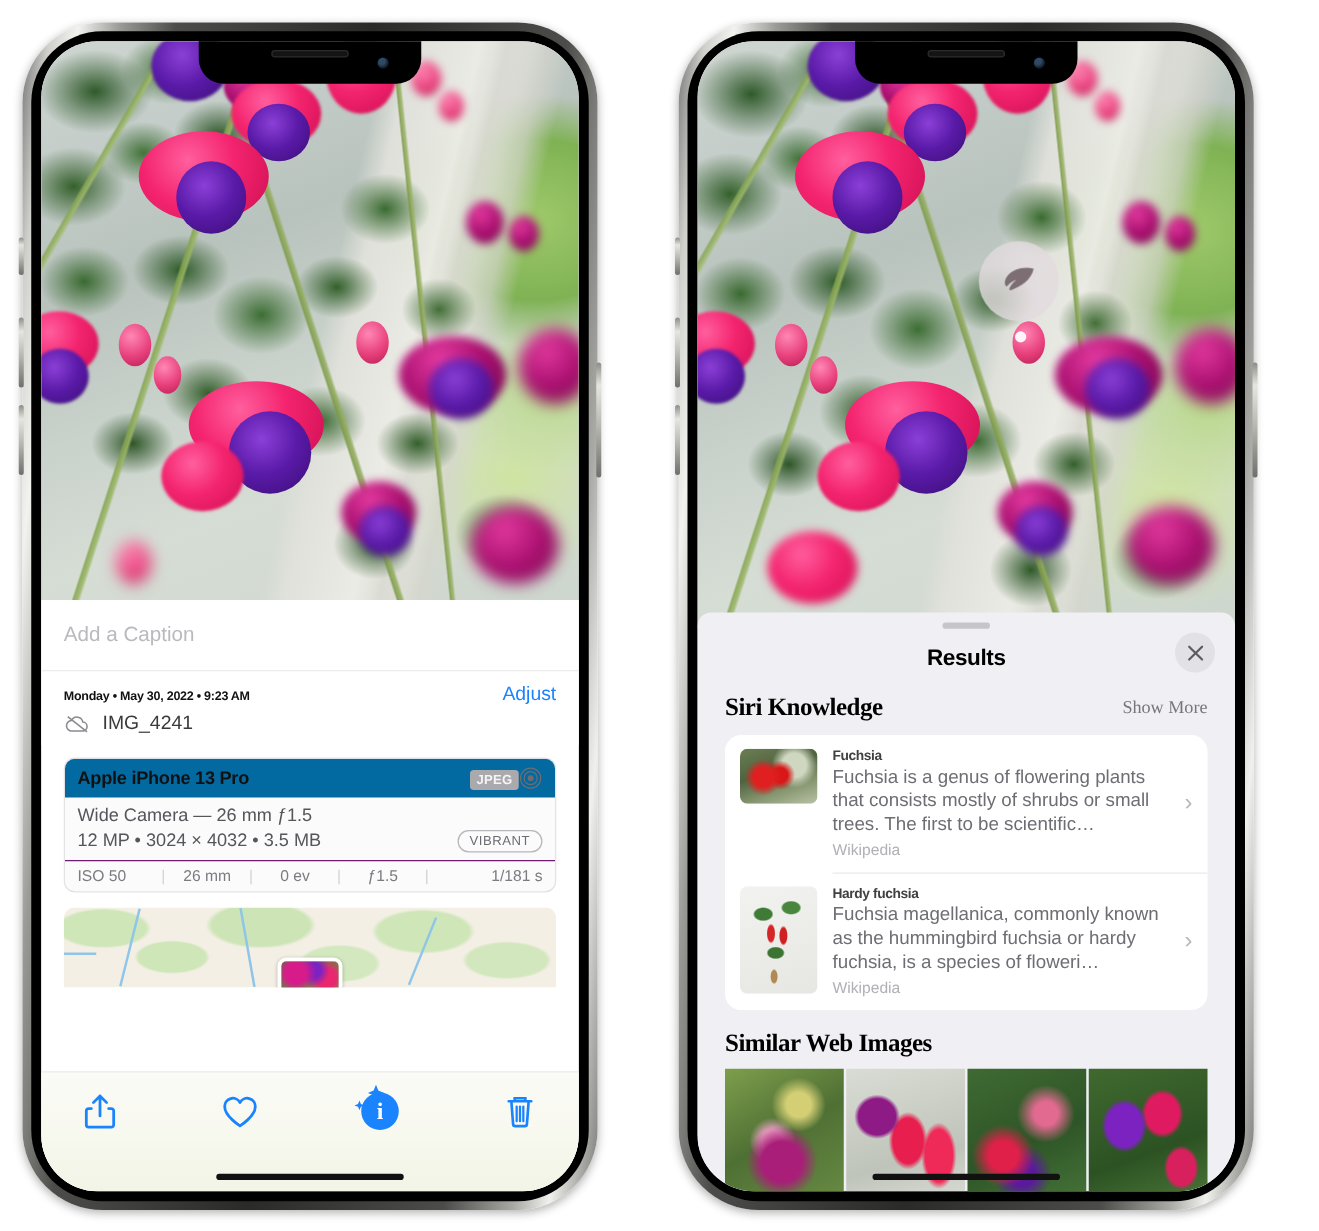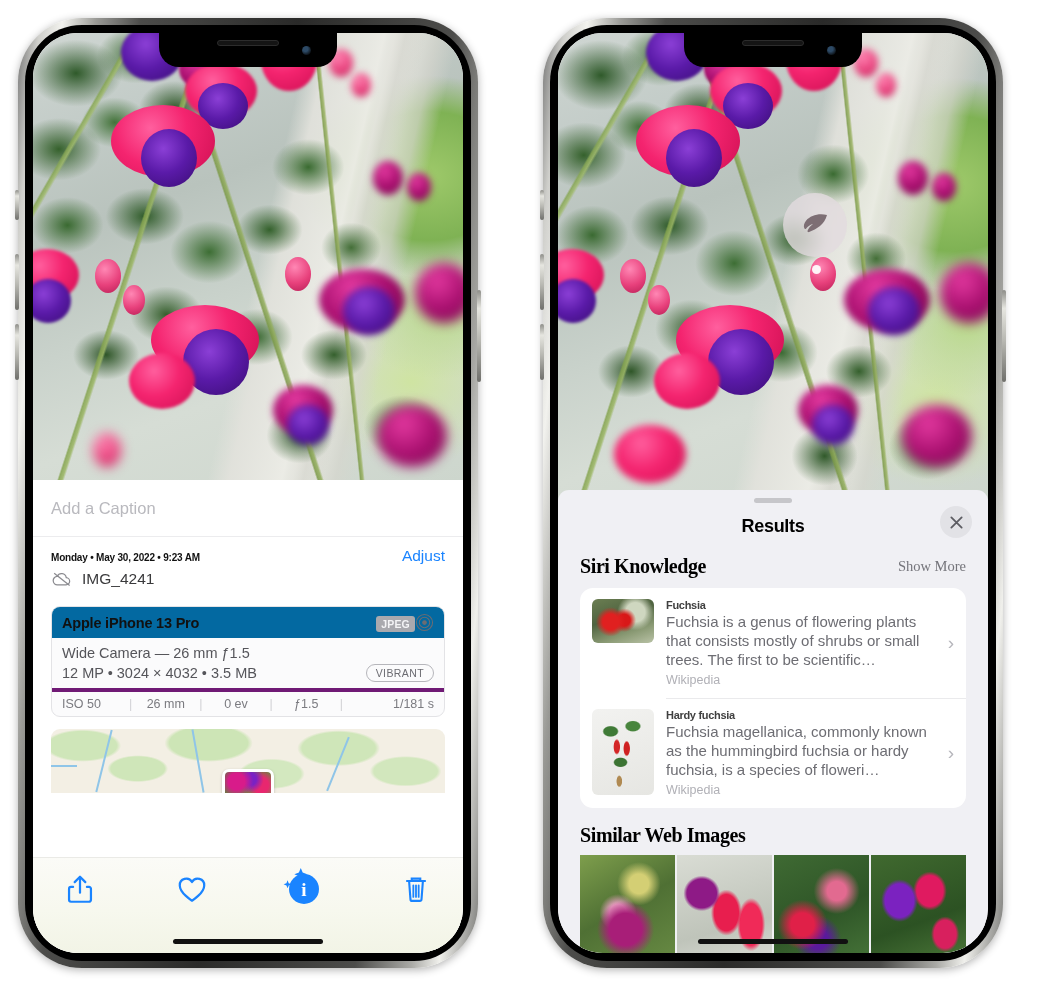--- a/index.html
+++ b/index.html
@@ -155,21 +155,21 @@
   .aperture-ico { width: 19px; height: 19px; }
   .exif-body { padding: 7px 10px 6px; }
   .exif-r1 { font-size: 14.5px; color: #55555a; }
   .exif-r2 { display: flex; align-items: center; justify-content: space-between; margin-top: 3px; }
   .exif-r2 .t { font-size: 14.5px; color: #55555a; }
   .vibrant-tag {
     font-size: 10.5px; color: #6c6c72; border: 1px solid #b6b6bb;
     border-radius: 9px; padding: 2px 9px; letter-spacing: .4px;
   }
   .exif-foot {
-    display: flex; align-items: center; border-top: 4px solid #701a75;
+    display: flex; align-items: center; border-top: 1px solid #701a75;
     padding: 5px 10px; font-size: 12.5px; color: #7b7b80;
   }
   .exif-foot span.v { flex: 1; text-align: center; }
   .exif-foot span.v:first-child { text-align: left; }
   .exif-foot span.v:last-child  { text-align: right; padding-left: 24px; }
   .exif-foot .bar { color: #d2d2d6; }
 
   .map {
     margin: 12px 18px 0; height: 64px; border-radius: 9px 9px 0 0; overflow: hidden;
     position: relative;

